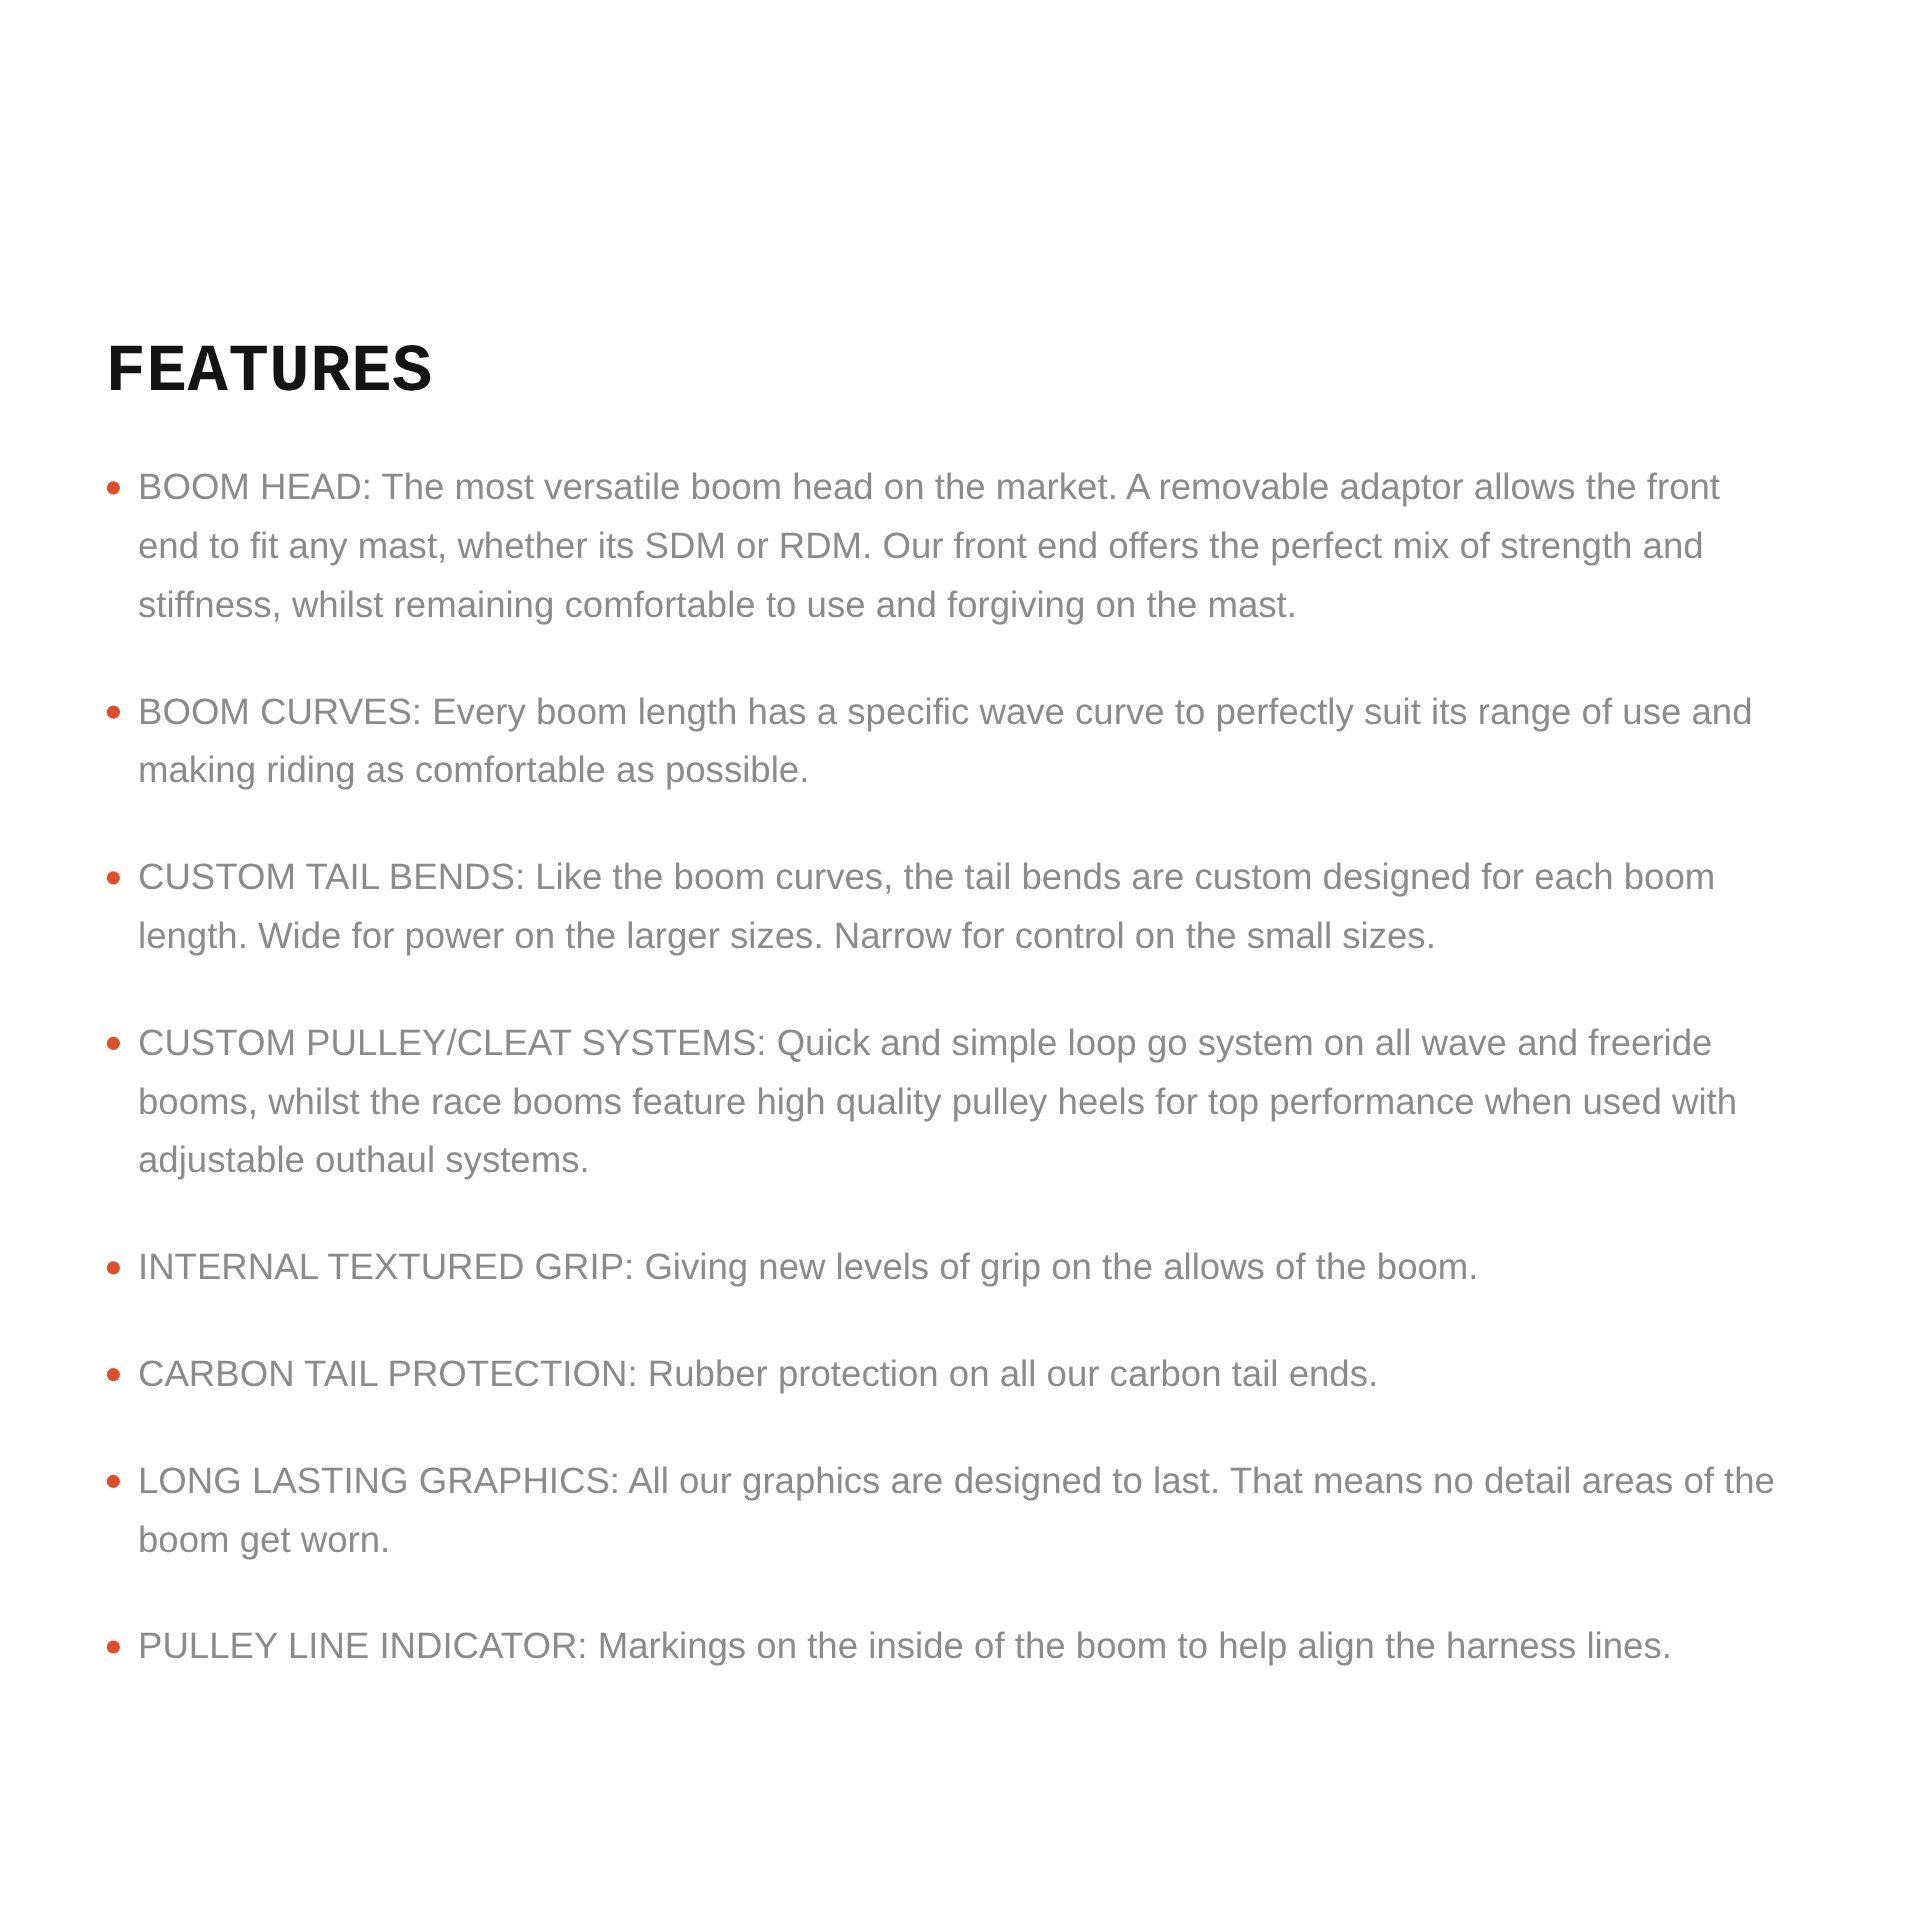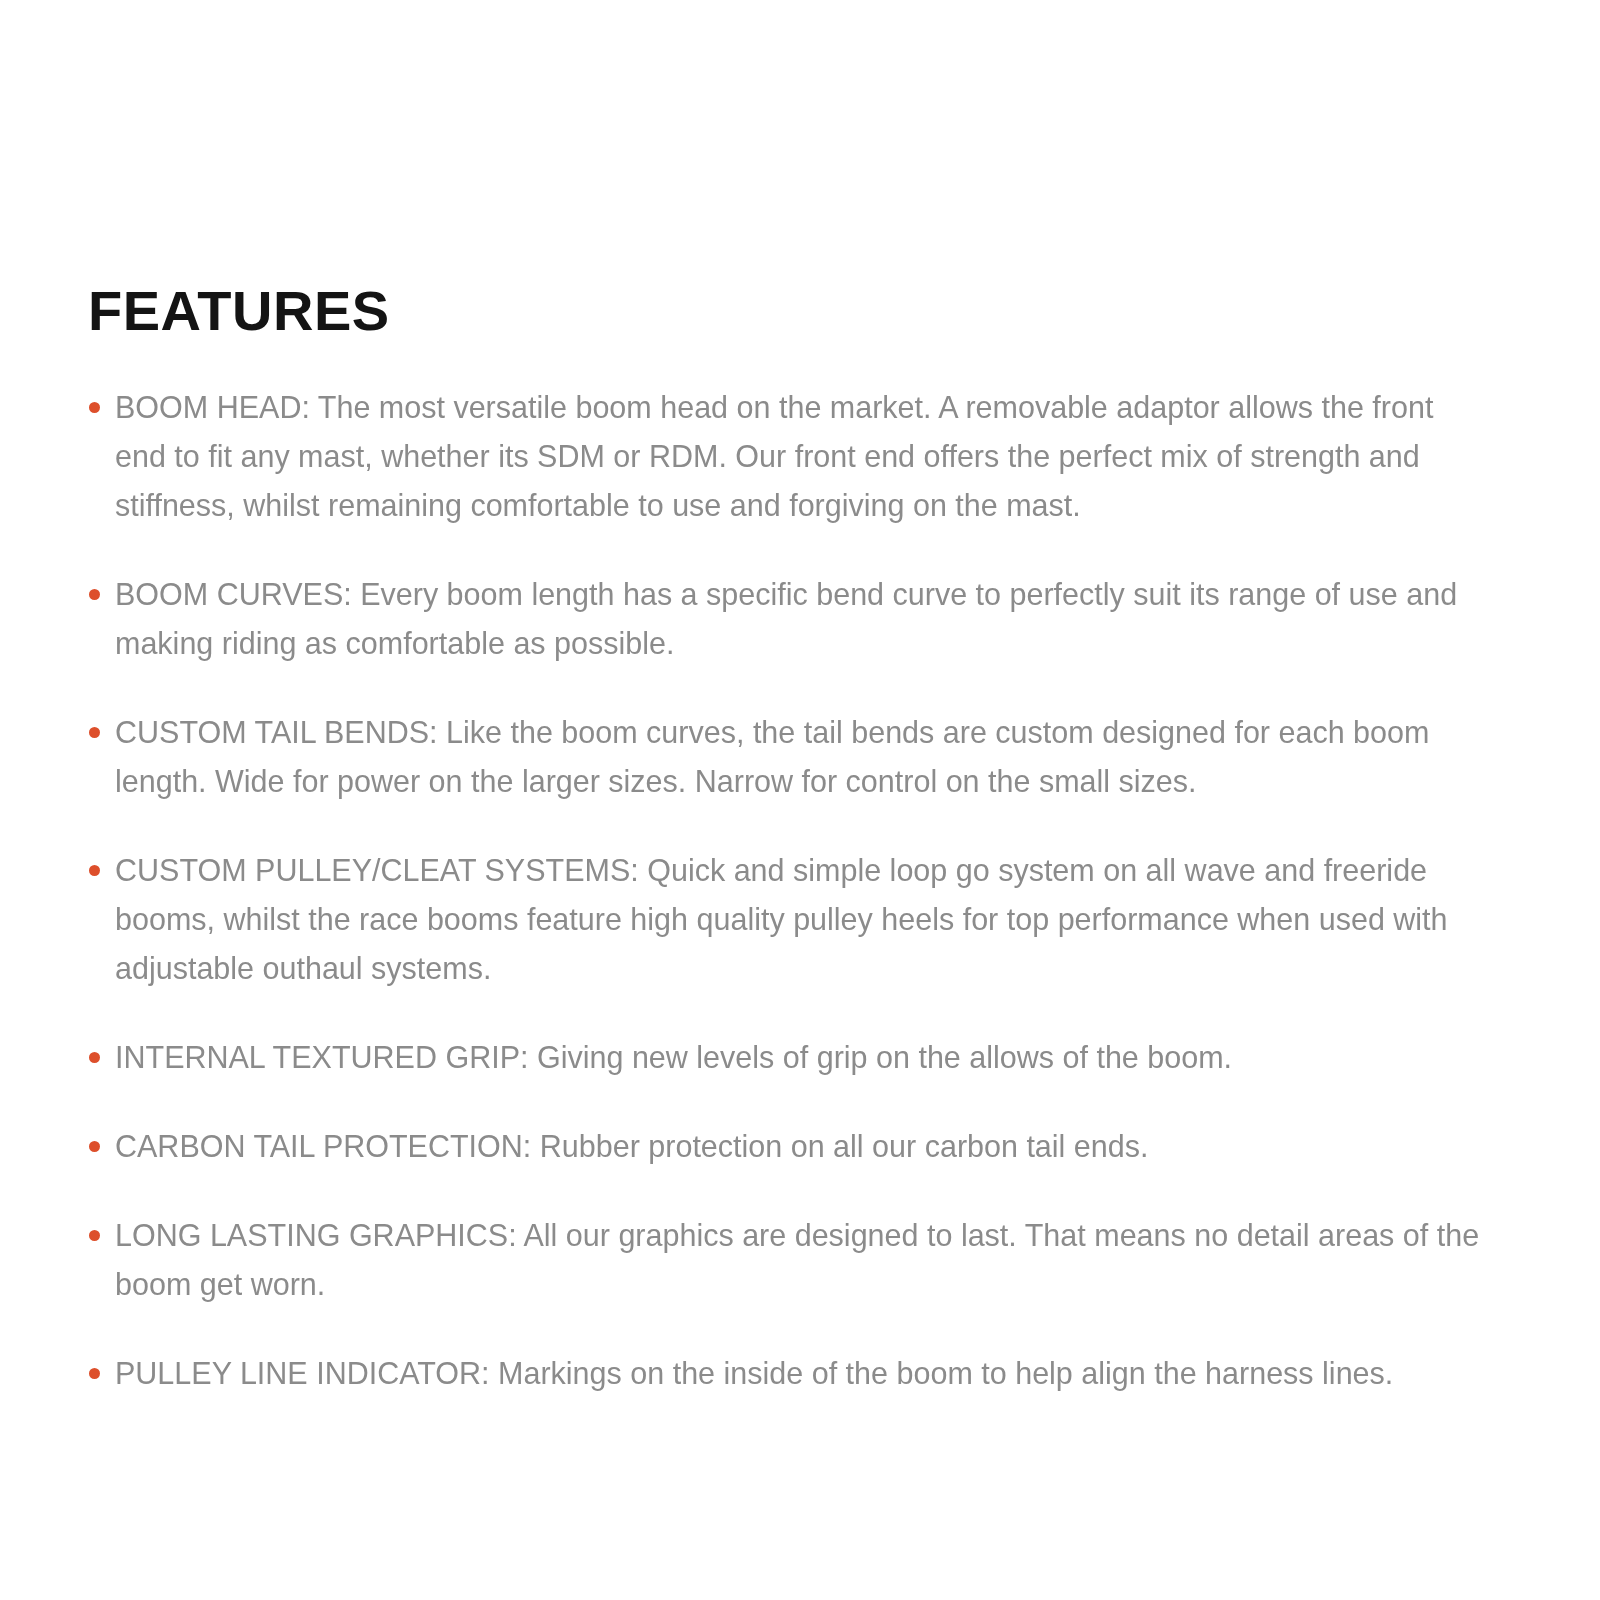--- a/index.html
+++ b/index.html
@@ -17,20 +17,21 @@
     top: 278px;
     width: 1404px;
   }
   h1.section-title {
     margin: 0 0 34px 0;
     font-size: 56px;
     font-weight: bold;
     letter-spacing: 0.5px;
     color: var(--heading, #141414);
     font-stretch: condensed;
+    font-family: Liberation Mono, monospace;
   }
   ul.features-list {
     margin: 0;
     padding: 0;
     list-style: none;
   }
   li.feature {
     position: relative;
     padding-left: 27px;
     font-size: 30.5px;
@@ -53,21 +54,21 @@
 
 <div class="content">
   <h1 class="section-title">FEATURES</h1>
   <ul class="features-list">
     <li class="feature">
       <span class="bullet"></span>
       <span>BOOM HEAD: The most versatile boom head on the market. A removable adaptor allows the front end to fit any mast, whether its SDM or RDM. Our front end offers the perfect mix of strength and stiffness, whilst remaining comfortable to use and forgiving on the mast.</span>
     </li>
     <li class="feature">
       <span class="bullet"></span>
-      <span>BOOM CURVES: Every boom length has a specific bend curve to perfectly suit its range of use and making riding as comfortable as possible.</span>
+      <span>BOOM CURVES: Every boom length has a specific wave curve to perfectly suit its range of use and making riding as comfortable as possible.</span>
     </li>
     <li class="feature">
       <span class="bullet"></span>
       <span>CUSTOM TAIL BENDS: Like the boom curves, the tail bends are custom designed for each boom length. Wide for power on the larger sizes. Narrow for control on the small sizes.</span>
     </li>
     <li class="feature">
       <span class="bullet"></span>
       <span>CUSTOM PULLEY/CLEAT SYSTEMS: Quick and simple loop go system on all wave and freeride booms, whilst the race booms feature high quality pulley heels for top performance when used with adjustable outhaul systems.</span>
     </li>
     <li class="feature">

